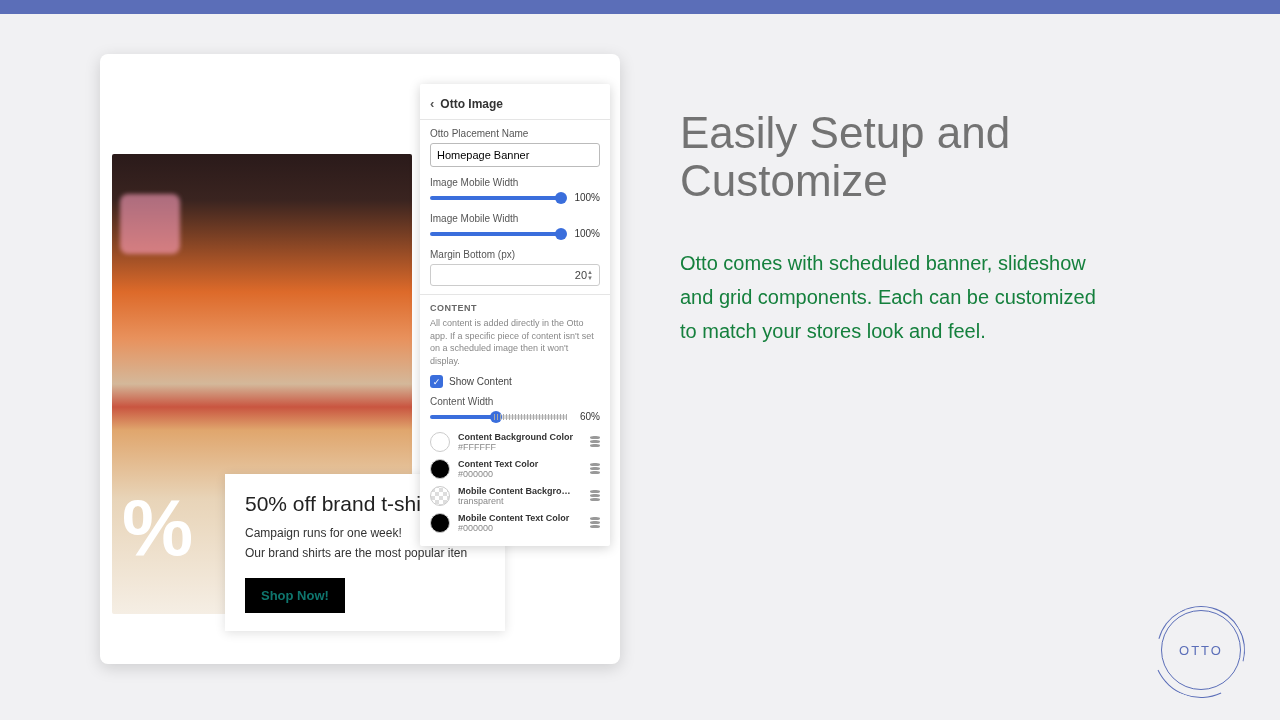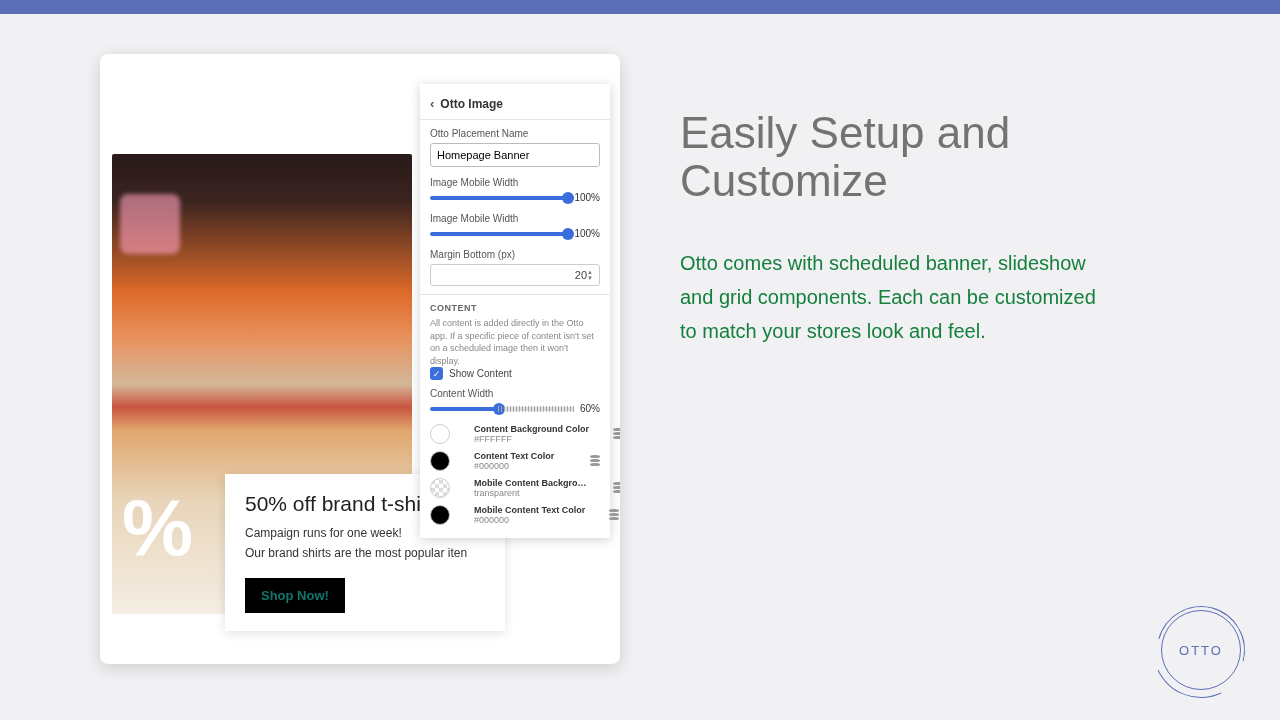--- a/index.html
+++ b/index.html
@@ -22,28 +22,28 @@
 .panel-hr { border: none; border-top: 1px solid #e5e5e5; margin: 6px -10px 8px -10px; }
 .field-label { font-size: 10px; color: #555; margin-bottom: 4px; }
 .text-input { width: 100%; border: 1px solid #bbb; border-radius: 3px; padding: 5px 6px; font-size: 11px; margin-bottom: 10px; }
 .slider-row { margin-bottom: 10px; }
 .slider-wrap { display: flex; align-items: center; gap: 6px; }
 .slider { flex: 1; position: relative; height: 4px; background: #3a6edc; border-radius: 2px; }
 .slider.partial { background: linear-gradient(90deg, #3a6edc 47%, #ddd 47%); }
 .slider.partial.dotted::after { content:""; position:absolute; left:47%; right:0; top:-1px; height:6px; background: repeating-linear-gradient(90deg, #aaa 0 1px, transparent 1px 3px); }
 .thumb { position: absolute; right: -6px; top: -4px; width: 12px; height: 12px; background: #3a6edc; border-radius: 50%; }
 .slider.partial .thumb { left: 44%; right: auto; }
-.slider-val { font-size: 10px; color: #333; }
+.slider-val { font-size: 10px; color: #333; padding-left: 7px; }
 .num-input { width: 100%; border: 1px solid #ccc; border-radius: 3px; padding: 4px 6px; font-size: 11px; position: relative; display: flex; justify-content: flex-end; align-items: center; margin-bottom: 8px; }
 .stepper { display: flex; flex-direction: column; font-size: 6px; line-height: 6px; color: #777; }
 .section-h { font-size: 9px; letter-spacing: 0.5px; font-weight: 700; color: #666; margin: 6px 0 4px 0; }
-.desc { font-size: 9px; color: #888; line-height: 1.4; }
+.desc { font-size: 9px; color: #888; line-height: 1.4; margin-bottom: 8px; }
 .check-row { display: flex; align-items: center; gap: 6px; margin-bottom: 8px; }
 .check { width: 13px; height: 13px; background: #3a6edc; border-radius: 3px; display: flex; align-items: center; justify-content: center; color: #fff; font-size: 9px; cursor: pointer; }
-.color-row { display: flex; align-items: center; gap: 24px; margin-bottom: 7px; }
+.color-row { display: flex; align-items: center; gap: 8px; margin-bottom: 7px; }
 .swatch { width: 20px; height: 20px; border-radius: 50%; border: 1px solid #ccc; flex-shrink: 0; }
 .swatch.white { background: #fff; }
 .swatch.black { background: #000; }
 .swatch.trans { background: repeating-conic-gradient(#ddd 0% 25%, #fff 0% 50%) 0 / 8px 8px; }
 .color-info { flex: 1; }
 .color-name { font-size: 9px; font-weight: 600; color: #333; white-space: nowrap; overflow: hidden; text-overflow: ellipsis; max-width: 115px; }
 .color-val { font-size: 9px; color: #888; }
 .db-icon { width: 10px; height: 12px; flex-shrink: 0; }
 .db-icon::before { content:""; display:block; width:10px; height:3px; background:#999; border-radius: 5px/2px; box-shadow: 0 4px 0 #999, 0 8px 0 #999; }
 .text-col { width: 430px; padding-top: 55px; }

